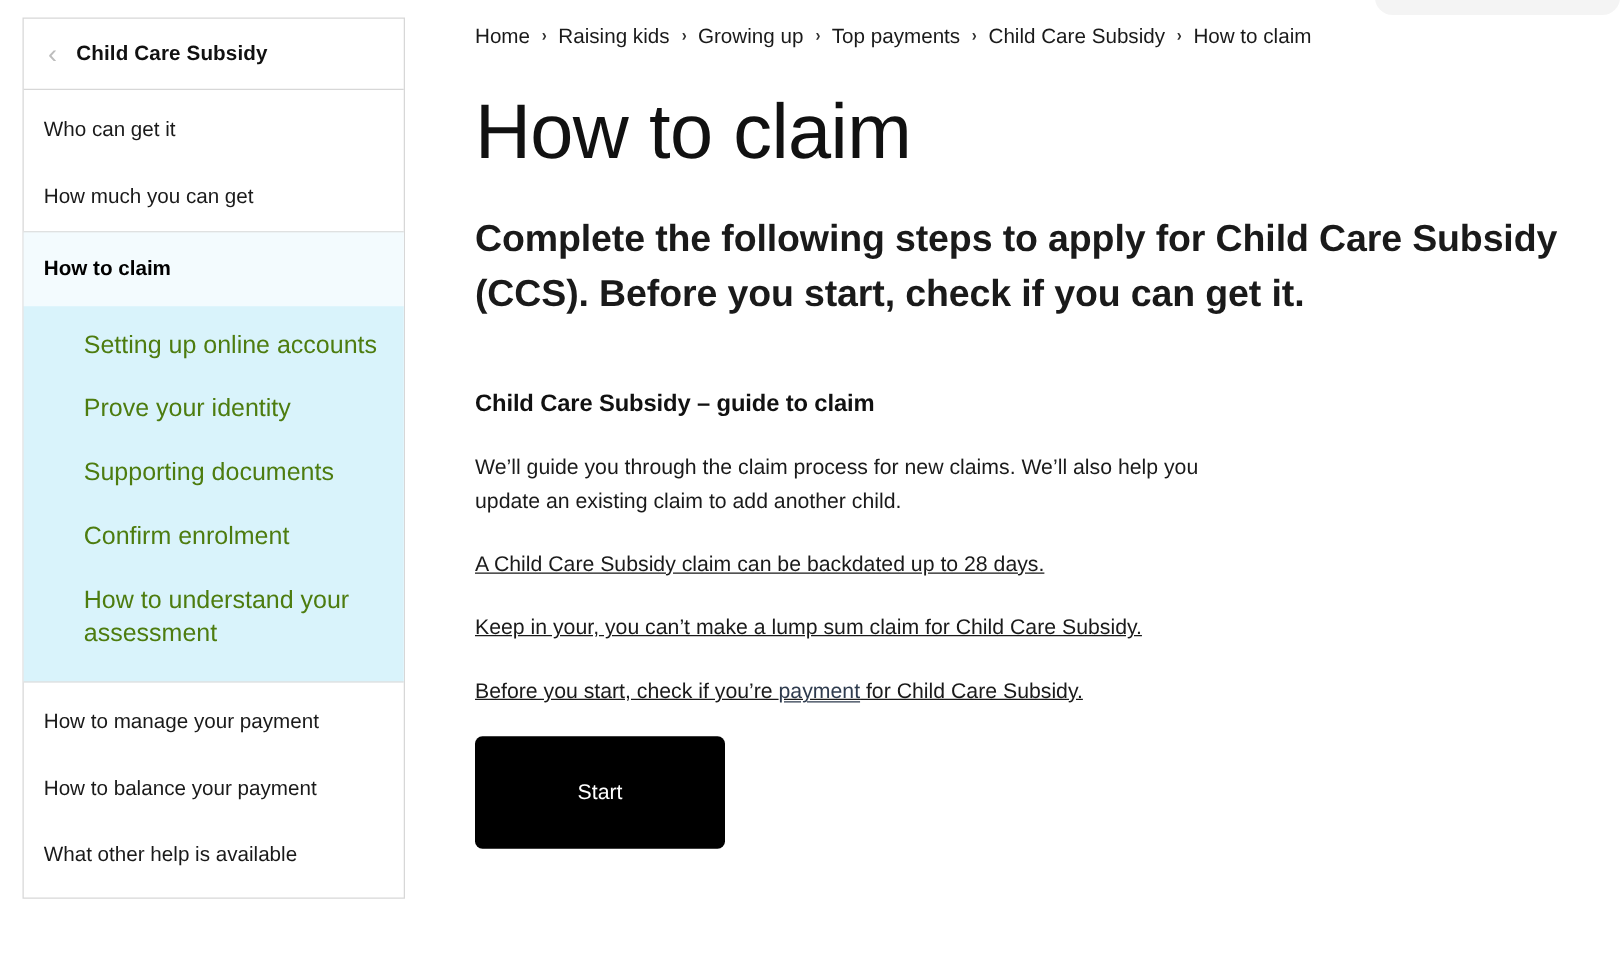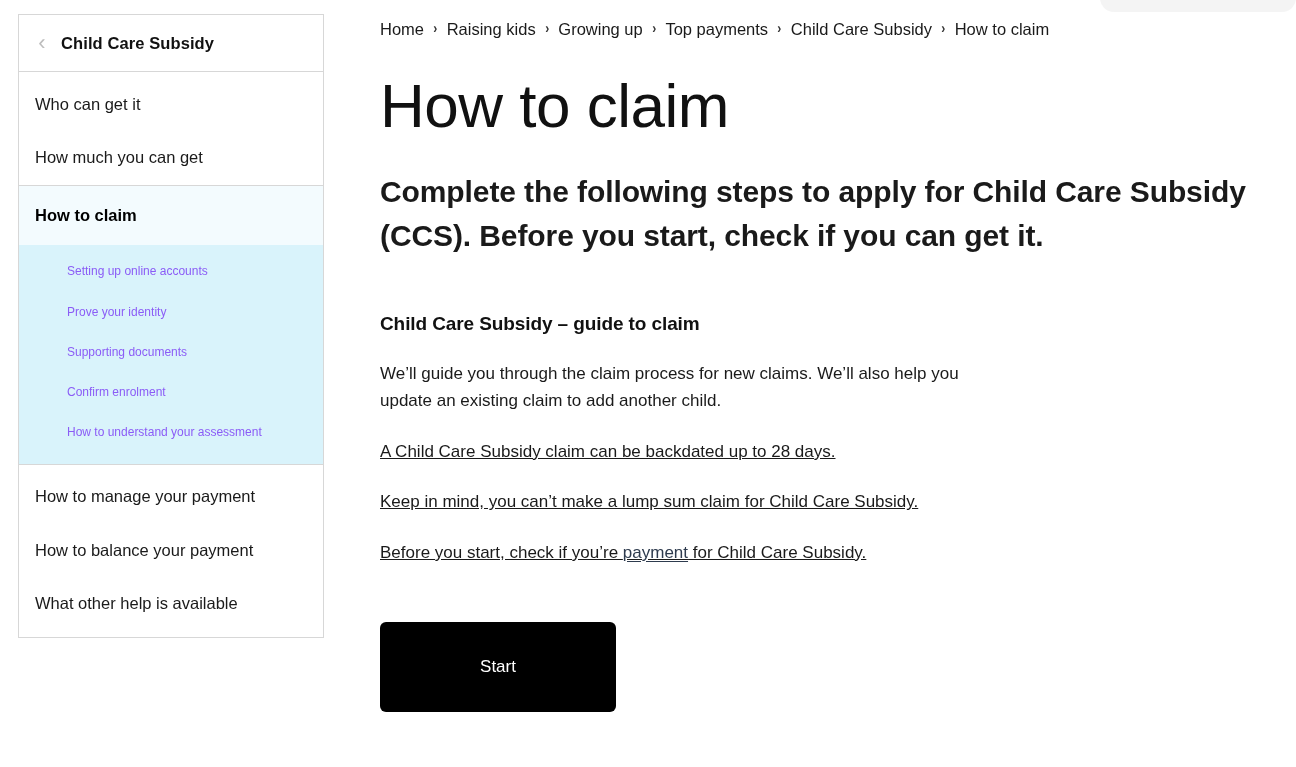--- a/index.html
+++ b/index.html
@@ -89,22 +89,22 @@
     padding: 19px 16px 19px 16px;
     background: #f3fbfe;
   }
   .sub-list {
     background: #d9f3fb;
     padding: 6px 0 12px 0;
   }
   .sub-item {
     display: block;
     padding: 12px 8px 12px 48px;
-    font-size: 12px;
-    color: #8b5cf6;
+    font-size: 20px;
+    color: #4d7c0f;
     line-height: 1.35;
     cursor: pointer;
   }
 
   .nav-tail { }
   .nav-tail .nav-item { padding: 16px 16px 16px 16px; }
   .nav-tail .nav-item:first-child { padding-top: 21px; }
   .nav-tail .nav-item:last-child { padding-bottom: 22px; }
 
   
@@ -176,23 +176,23 @@
     color: #2e3b4e;
     text-decoration: underline;
     text-underline-offset: 3px;
     cursor: pointer;
   }
 
   .start-button {
     display: inline-flex;
     align-items: center;
     justify-content: center;
-    width: 236px;
+    width: 200px;
     height: 90px;
-    margin-top: 56px;
+    margin-top: 23px;
     background: #000000;
     color: #ffffff;
     font-size: 17px;
     font-weight: 400;
     border: none;
     border-radius: 6px;
     cursor: pointer;
     font-family: "Liberation Sans", sans-serif;
   }
 </style>
@@ -251,21 +251,21 @@
     </div>
 
     <h1 class="page-title">How to claim</h1>
 
     <p class="intro">Complete the following steps to apply for Child Care Subsidy (CCS). Before you start, check if you can get it.</p>
 
     <h2 class="section-title">Child Care Subsidy – guide to claim</h2>
 
     <p class="body-text">We’ll guide you through the claim process for new claims. We’ll also help you update an existing claim to add another child.</p>
     <p class="body-text tight">A Child Care Subsidy claim can be backdated up to 28 days.</p>
-    <p class="body-text tight">Keep in mind, you can’t make a lump sum claim for Child Care Subsidy.</p>
+    <p class="body-text tight">Keep in your, you can’t make a lump sum claim for Child Care Subsidy.</p>
 
     <p class="body-text tight"><span>Before you start, check if you’re </span><a class="inline-link">payment</a><span> for Child Care Subsidy.</span></p>
 
     <button class="start-button">Start</button>
 
   </main>
 
 </div>
 
 </body></html>

